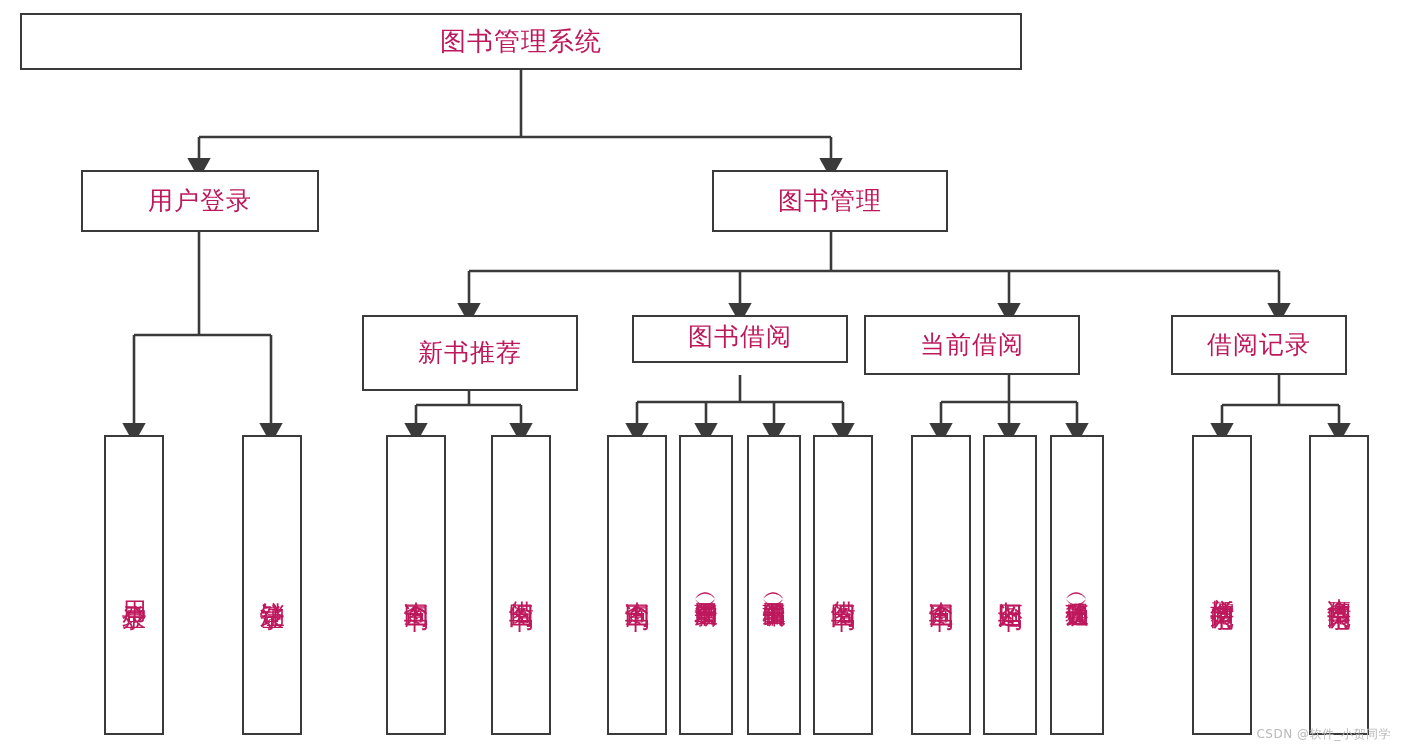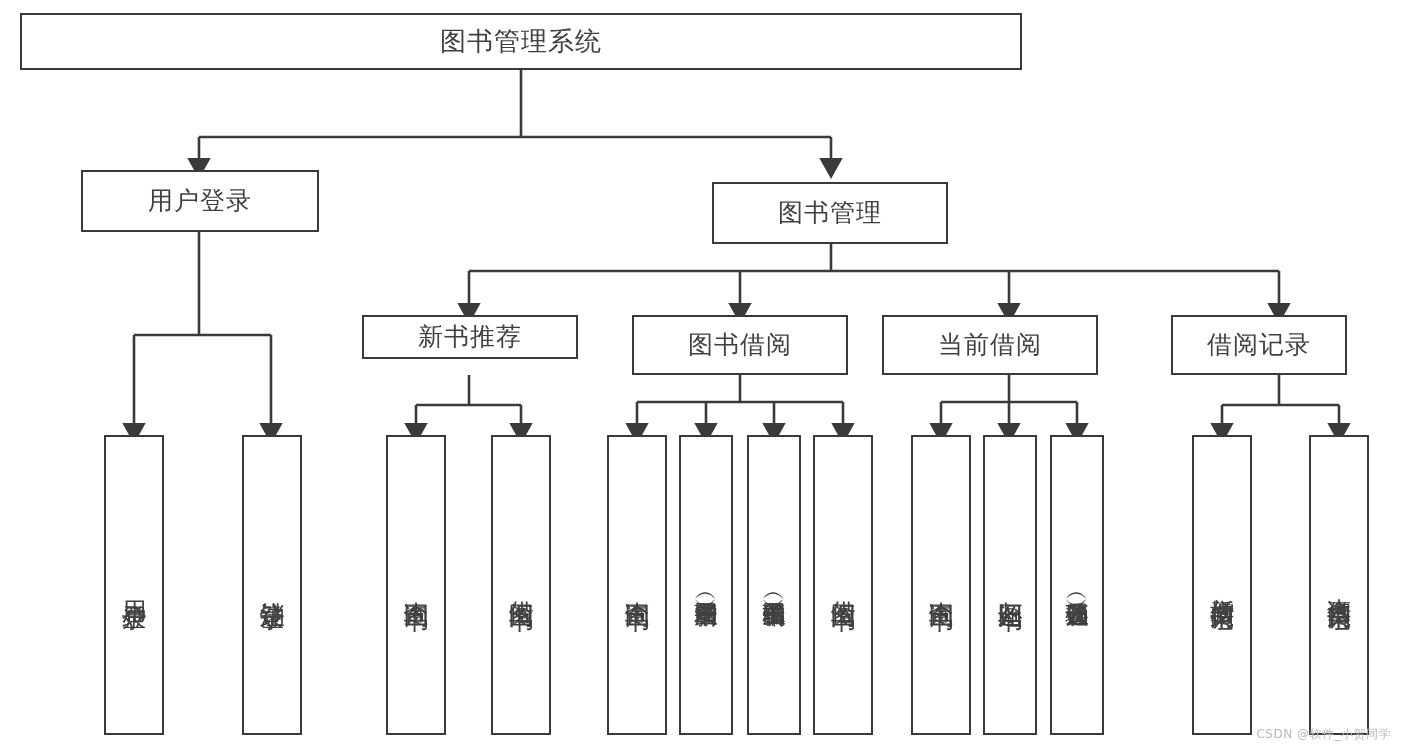--- a/index.html
+++ b/index.html
@@ -24,21 +24,21 @@
     pointer-events: none;
   }
   .node {
     position: absolute;
     box-sizing: border-box;
     background: #ffffff;
     border: 2.5px solid #3a3a3a;
     display: flex;
     align-items: center;
     justify-content: center;
-    color: #404040;
+    color: #be185d;
   }
   .node.h {
     font-size: 25px;
     letter-spacing: 1px;
     line-height: 1.1;
   }
   .node.h.title {
     font-size: 26px;
   }
   .node.v {
@@ -118,25 +118,25 @@
       <path d="M1222,405 L1339,405"></path>
       <path d="M1222,405 L1222,427" marker-end="url(#arrow)"></path>
       <path d="M1339,405 L1339,427" marker-end="url(#arrow)"></path>
 
     </g>
   </svg>
 
   <div class="node h title" style="left:20px; top:13px; width:1002px; height:57px;">图书管理系统</div>
 
   <div class="node h" style="left:81px; top:170px; width:238px; height:62px;">用户登录</div>
-  <div class="node h" style="left:712px; top:170px; width:236px; height:62px;margin-top:12px;">图书管理</div>
+  <div class="node h" style="left:712px; top:170px; width:236px; height:62px;">图书管理</div>
 
-  <div class="node h" style="left:362px; top:315px; width:216px; height:44px;">新书推荐</div>
-  <div class="node h" style="left:632px; top:315px; width:216px; height:60px;">图书借阅</div>
-  <div class="node h" style="left:882px; top:315px; width:216px; height:60px;">当前借阅</div>
+  <div class="node h" style="left:362px; top:315px; width:216px; height:76px;">新书推荐</div>
+  <div class="node h" style="left:632px; top:315px; width:216px; height:48px;font-family:Liberation Mono, monospace;">图书借阅</div>
+  <div class="node h" style="left:864px; top:315px; width:216px; height:60px;">当前借阅</div>
   <div class="node h" style="left:1171px; top:315px; width:176px; height:60px;">借阅记录</div>
 
   <div class="node v" style="left:104px; top:435px; width:60px; height:300px;">
     <span class="vtxt">用户登录</span>
   </div>
   <div class="node v" style="left:242px; top:435px; width:60px; height:300px;">
     <span class="vtxt">注销登录</span>
   </div>
 
   <div class="node v" style="left:386px; top:435px; width:60px; height:300px;">

